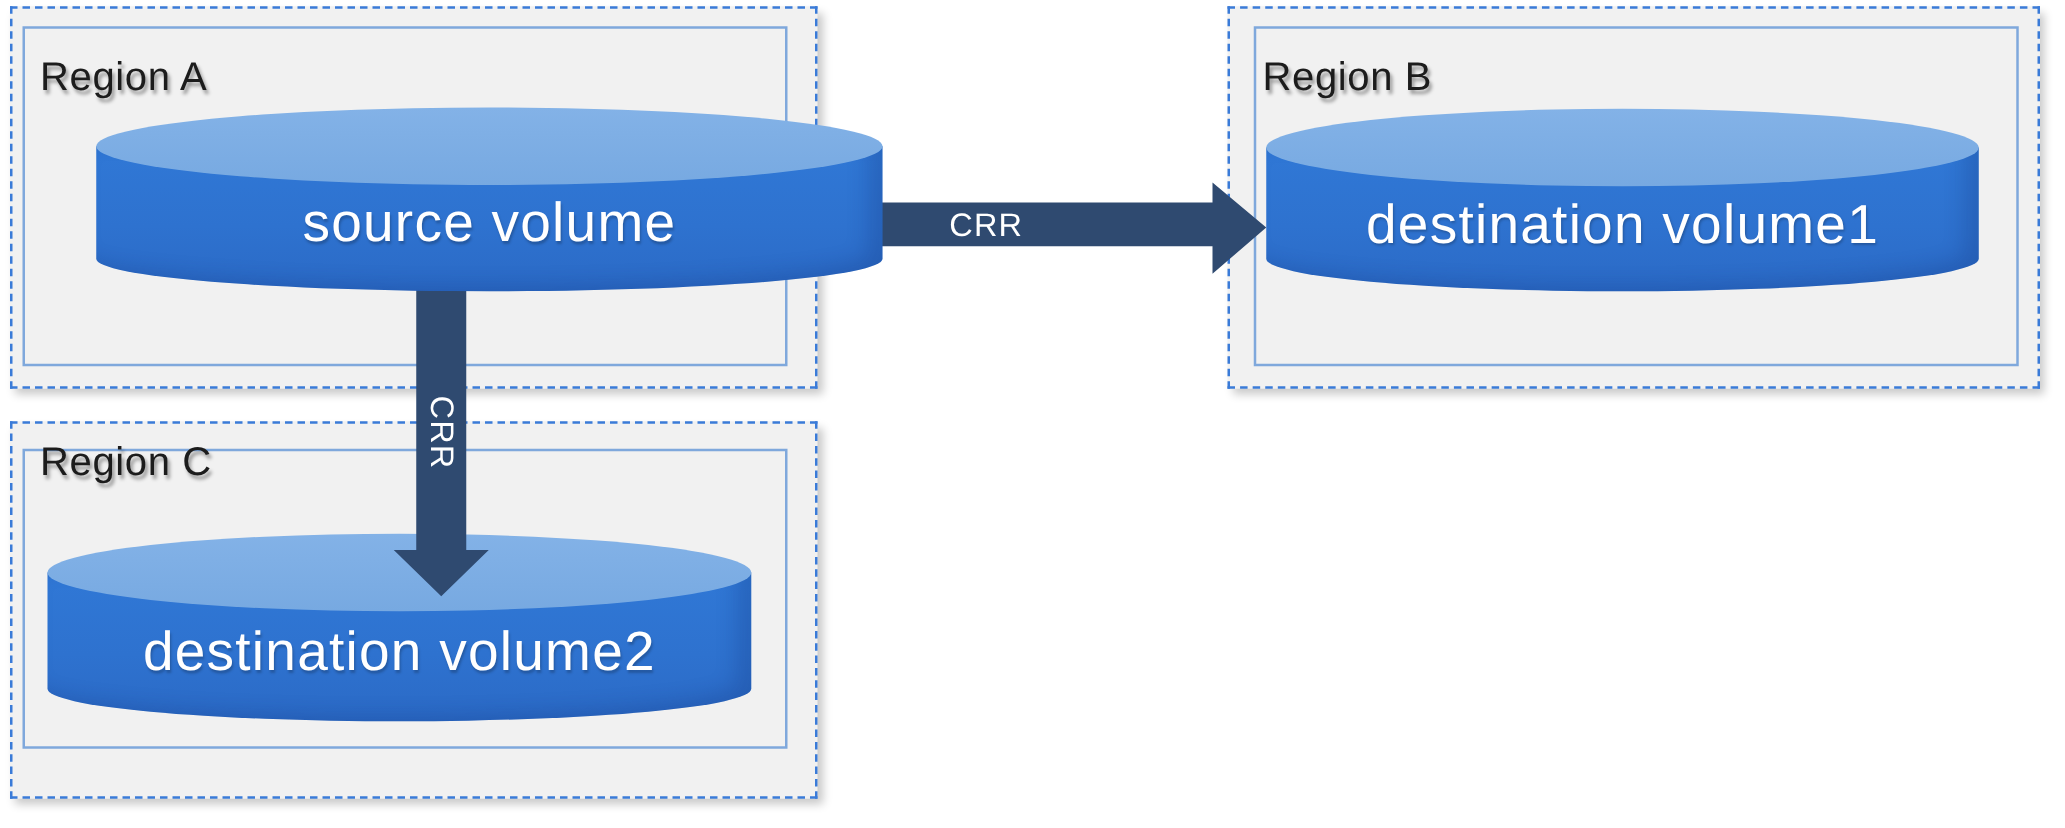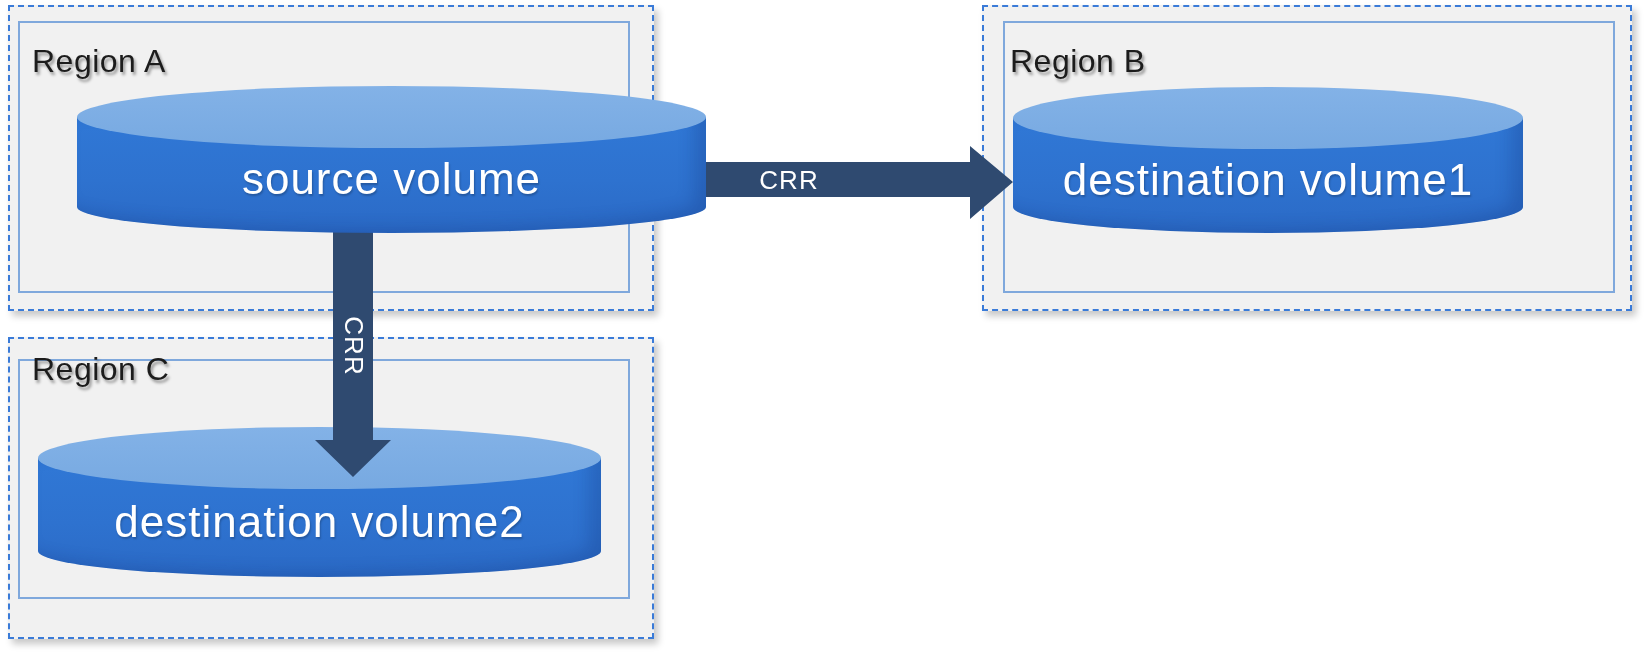--- a/index.html
+++ b/index.html
@@ -77,21 +77,21 @@
     color: var(--volume-text, #ffffff);
     font-size: 44px;
     font-weight: 300;
     letter-spacing: 1px;
     text-shadow: 1px 2px 2px rgba(0,0,0,0.22);
     white-space: nowrap;
     margin-top: 8px;
   }
 
   #source-volume       { left: 33px;   top: 86px;  width: 629px; height: 147px; z-index: 4; margin-left: 44px; }
-  #destination-volume1 { left: 1013px; top: 87px;  width: 510px; height: 146px; z-index: 2; }
+  #destination-volume1 { left: 1013px; top: 87px;  width: 570px; height: 146px; z-index: 2; }
   #destination-volume2 { left: 38px;   top: 427px; width: 563px; height: 150px; z-index: 2; }
 
   
   #arrow-layer {
     position: absolute;
     left: 0; top: 0;
     width: 1652px; height: 662px;
     z-index: 3;
     pointer-events: none;
   }

